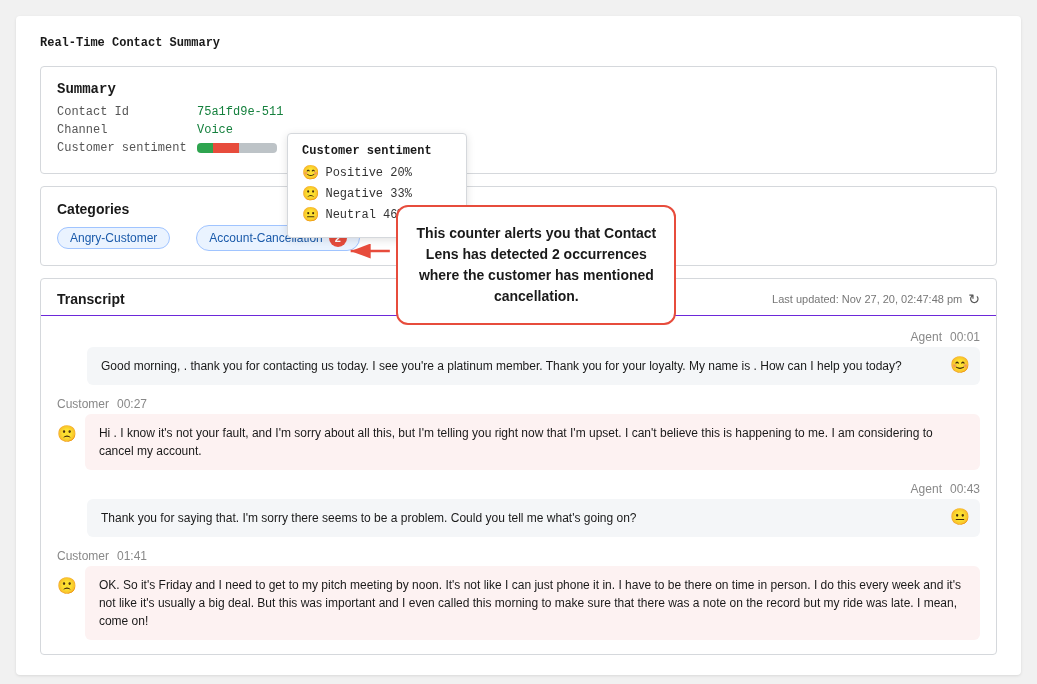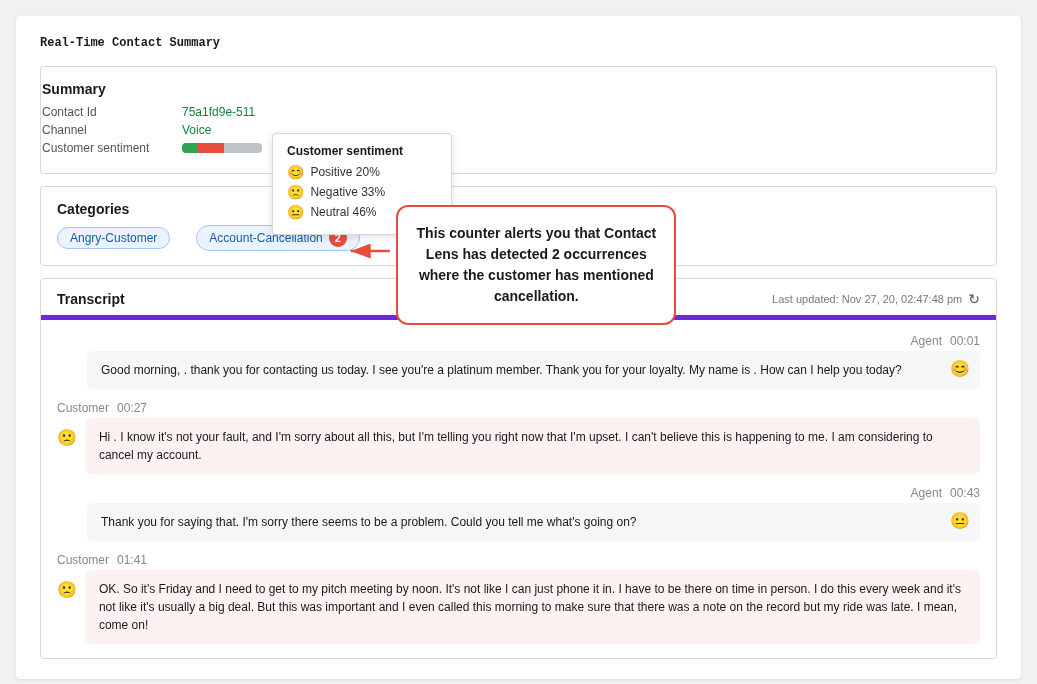--- a/index.html
+++ b/index.html
@@ -24,22 +24,23 @@
       font-size: 12px;
       font-weight: 700;
       color: #1a1a1a;
       margin-bottom: 16px;
       font-family: Liberation Mono, monospace;
     }
     .section {
       border: 1px solid #d5d8dc;
       border-radius: 4px;
       margin-bottom: 12px;
-      padding: 14px 1px;
-      background: #fff;
+      padding: 14px 16px;
+      background: #fff;
+      font-family: Liberation Mono, monospace;
     }
     .section-title {
       font-size: 14px;
       font-weight: 700;
       color: #1a1a1a;
       margin-bottom: 8px;
     }
     .summary-row {
       display: flex;
       align-items: center;
@@ -171,21 +172,21 @@
       border: 1px solid #d5d8dc;
       border-radius: 4px;
       background: #fff;
       padding: 0;
     }
     .transcript-header {
       display: flex;
       justify-content: space-between;
       align-items: flex-start;
       padding: 12px 16px 8px 16px;
-      border-bottom: 5px solid #6d28d9;
+      border-bottom: 1px solid #6d28d9;
     }
     .transcript-title {
       font-size: 14px;
       font-weight: 700;
       color: #1a1a1a;
     }
     .transcript-meta {
       font-size: 11px;
       color: #777;
       display: flex;

